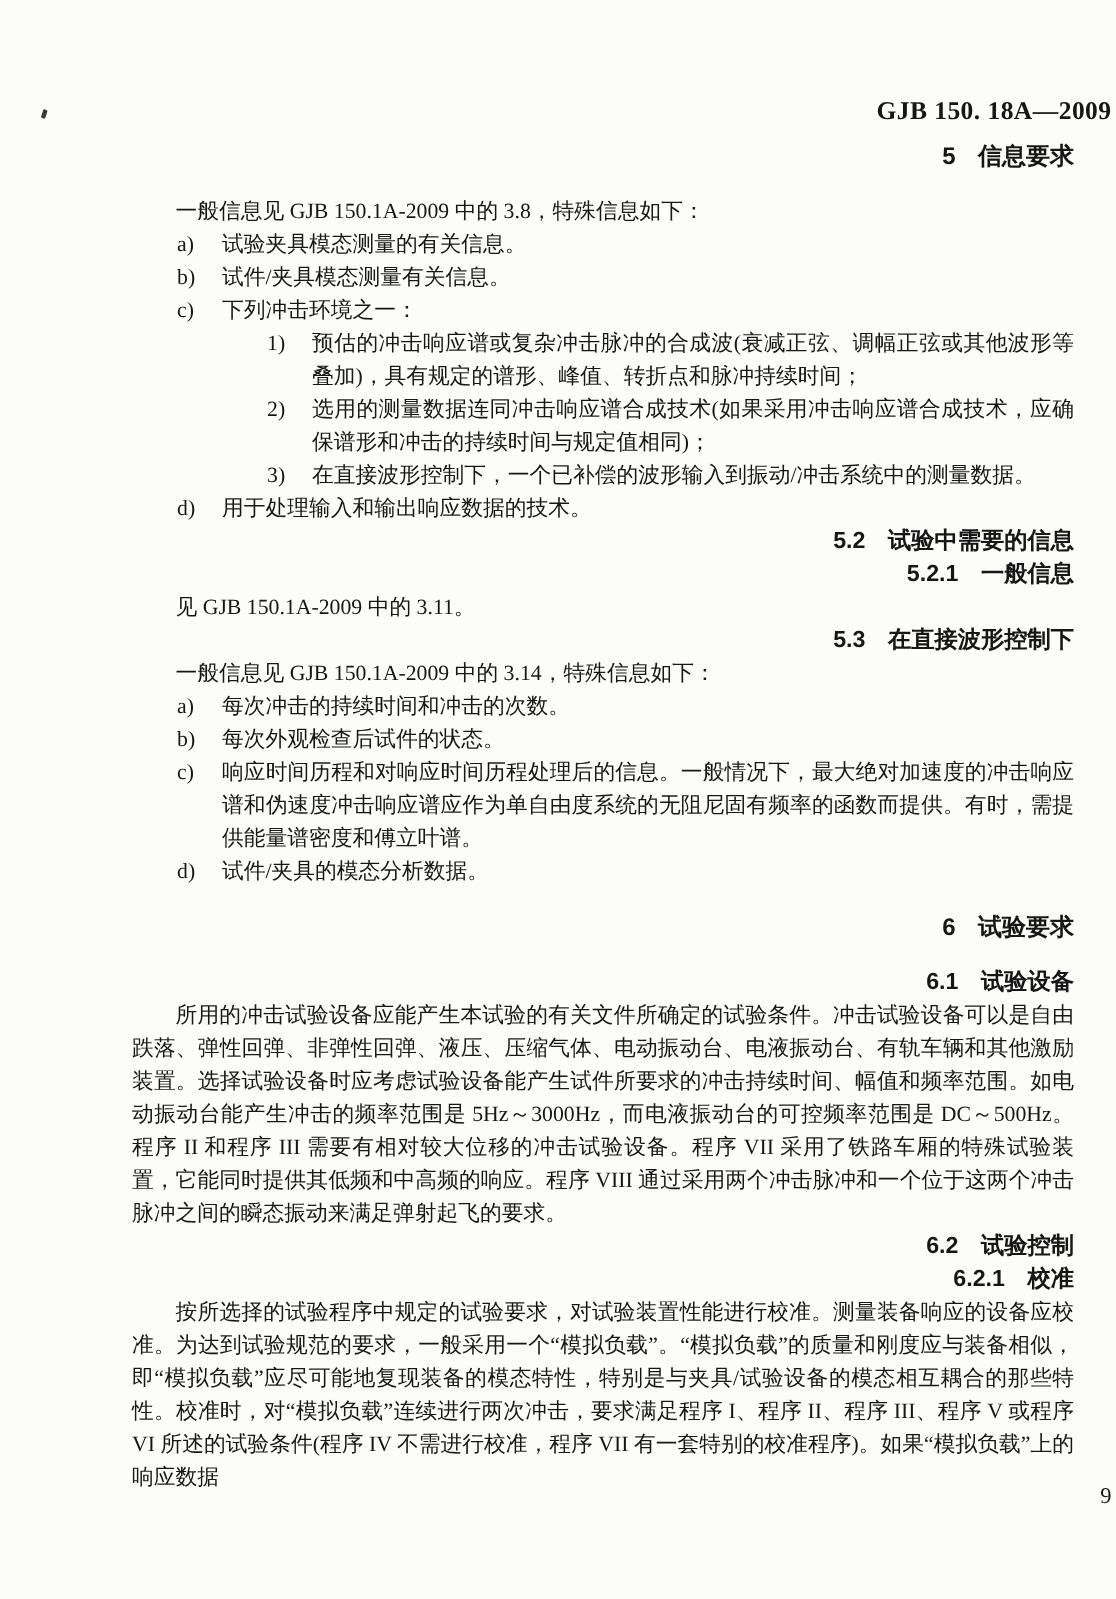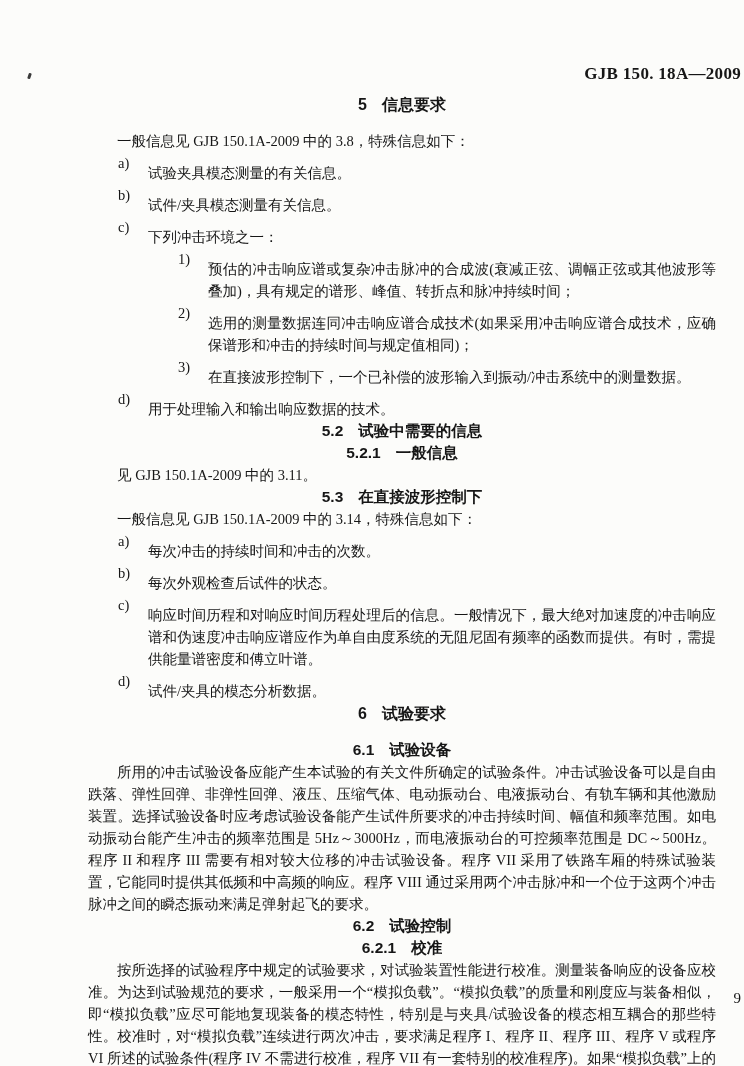--- a/index.html
+++ b/index.html
@@ -29,29 +29,29 @@
     width: 628px;
     font-size: 14.5px;
     line-height: 22px;
     text-align: justify;
   }
   .heading {
     font-family: "Liberation Sans", sans-serif;
     font-weight: 700;
     font-size: 15.5px;
     line-height: 22px;
-    text-align: center;
+    text-align: right;
   }
   .chapter { font-size: 16px; margin-bottom: 14px; }
-  .mt { margin-top: 1px; }
+  .mt { margin-top: 16px; }
   .num { margin-right: 15px; }
   .para { margin: 0; text-indent: 2em; }
   .item { display: flex; margin-left: 30px; }
   .item .label { flex: 0 0 30px; }
-  .item .text { flex: 1; text-align: justify; margin-top: 10px; }
+  .item .text { flex: 1; text-align: justify; }
   .item.sub { margin-left: 90px; }
   .page-number {
     position: absolute;
     top: 990px;
     right: 46px;
     font-size: 15px;
     font-family: "Liberation Serif", serif;
   }
   .speck {
     position: absolute;

